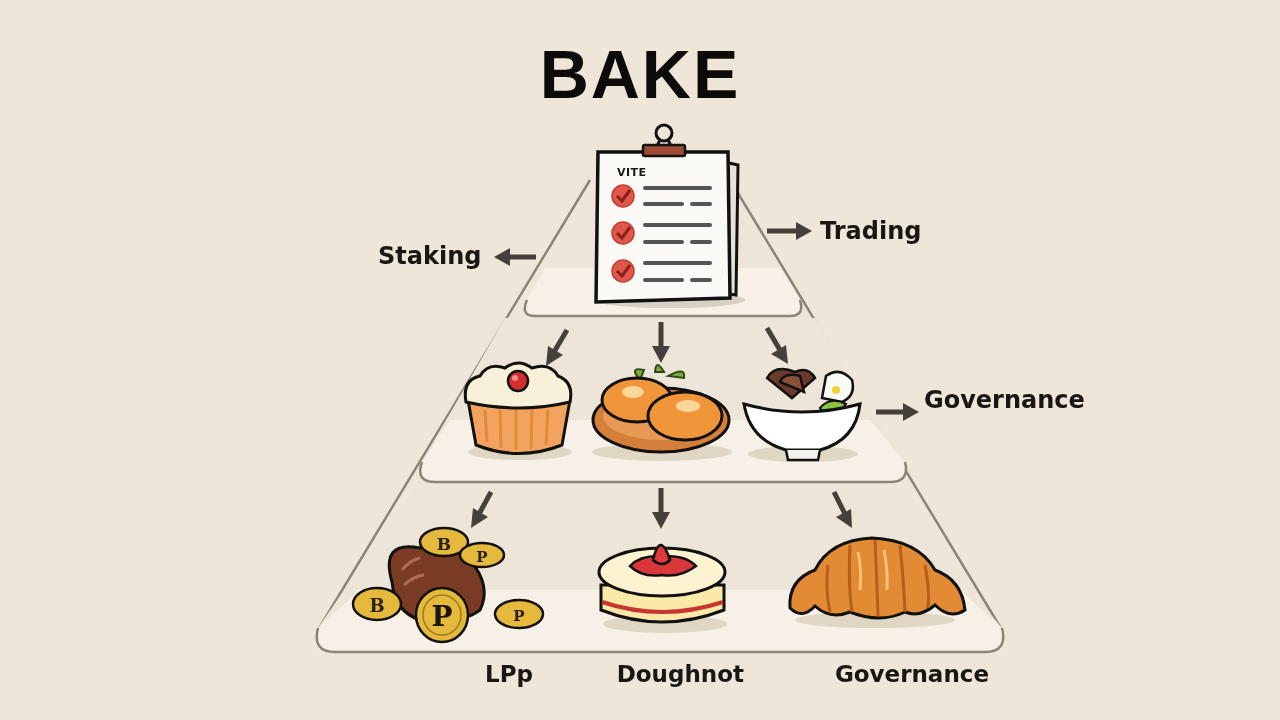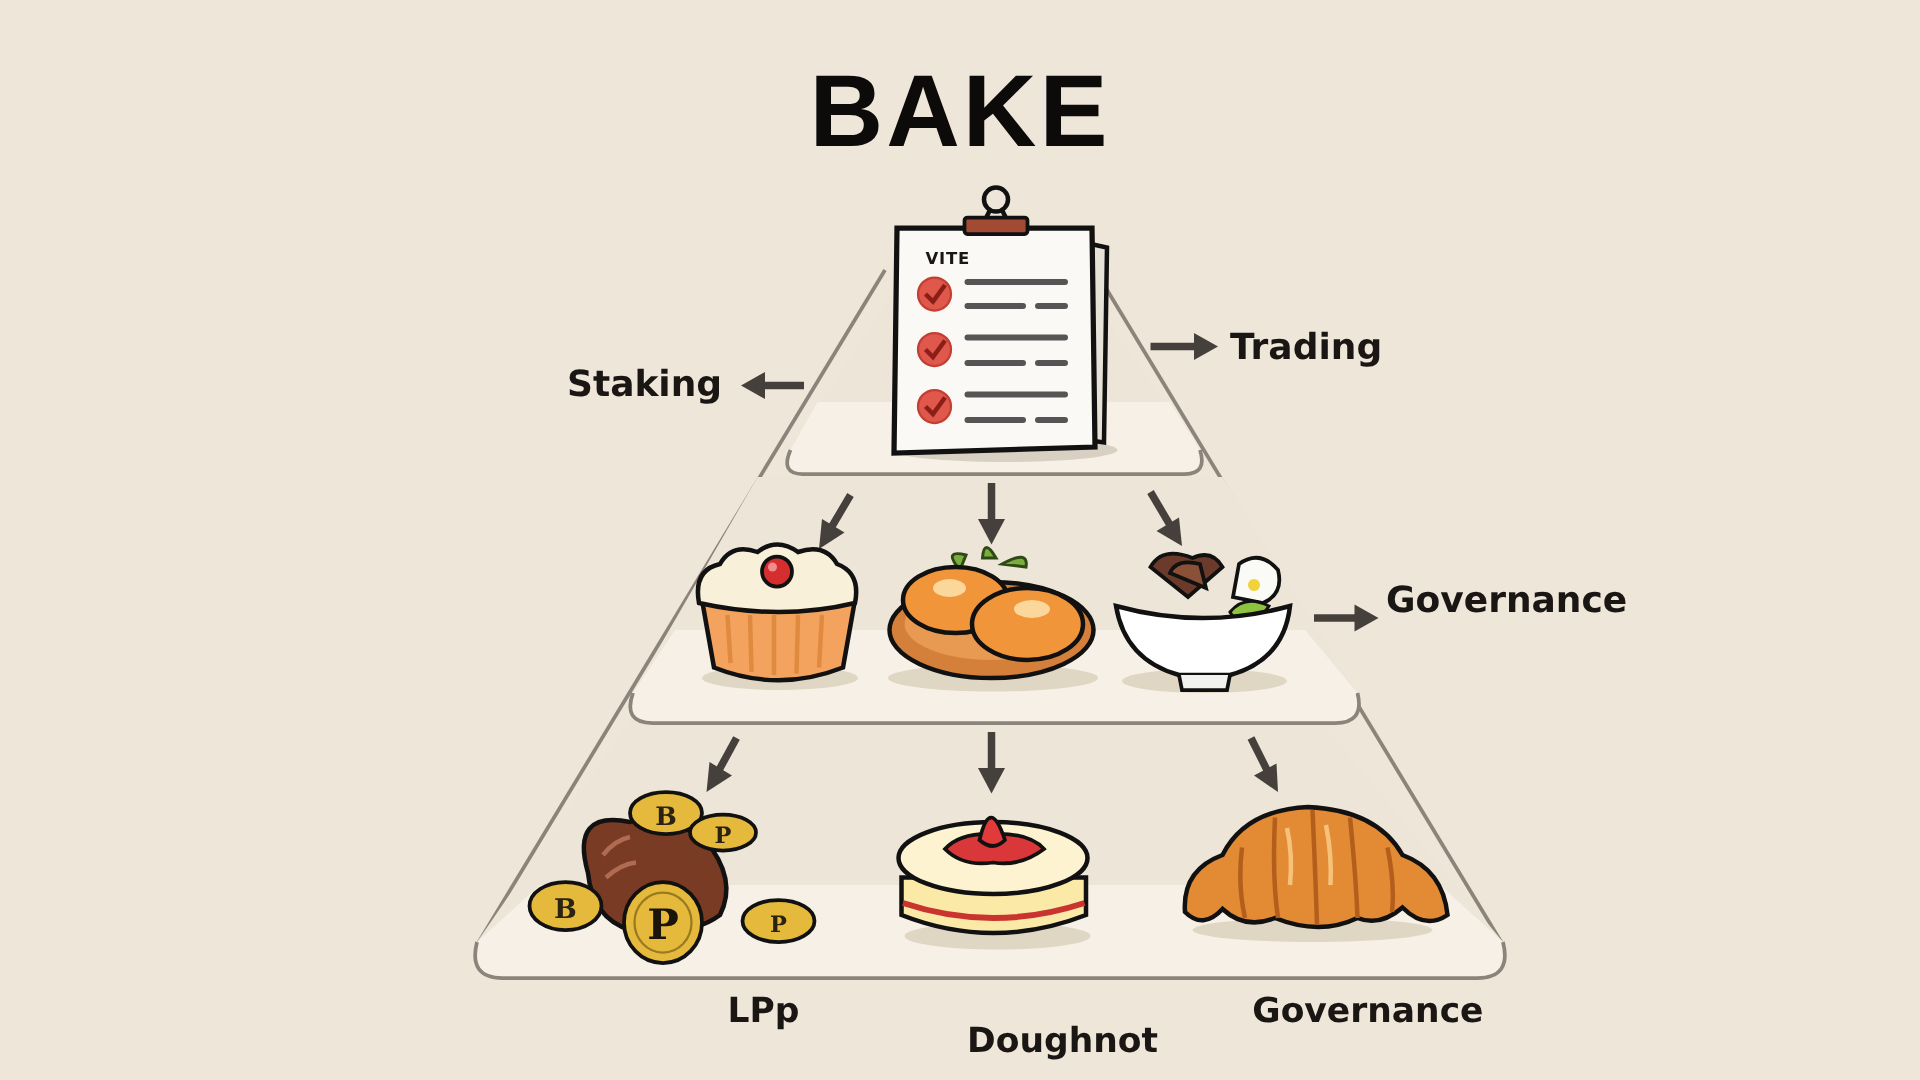--- a/index.html
+++ b/index.html
@@ -199,14 +199,14 @@
   </g>
 </svg>
 
 <div class="label" style="left:617px;top:164px;font-size:11px;line-height:18px;letter-spacing:0.5px;">VITE</div>
 
 <div class="label" style="left:378px;top:242px;">Staking</div>
 <div class="label" style="left:820px;top:217px;">Trading</div>
 <div class="label" style="left:924px;top:386px;">Governance</div>
 
 <div class="label bottom-label" style="left:313px;top:660px;">LPp</div>
-<div class="label bottom-label" style="left:552px;top:660px;margin-top:20px;">Doughnot</div>
+<div class="label bottom-label" style="left:524px;top:660px;">Doughnot</div>
 <div class="label bottom-label" style="left:769px;top:660px;">Governance</div>
 
 </body></html>

